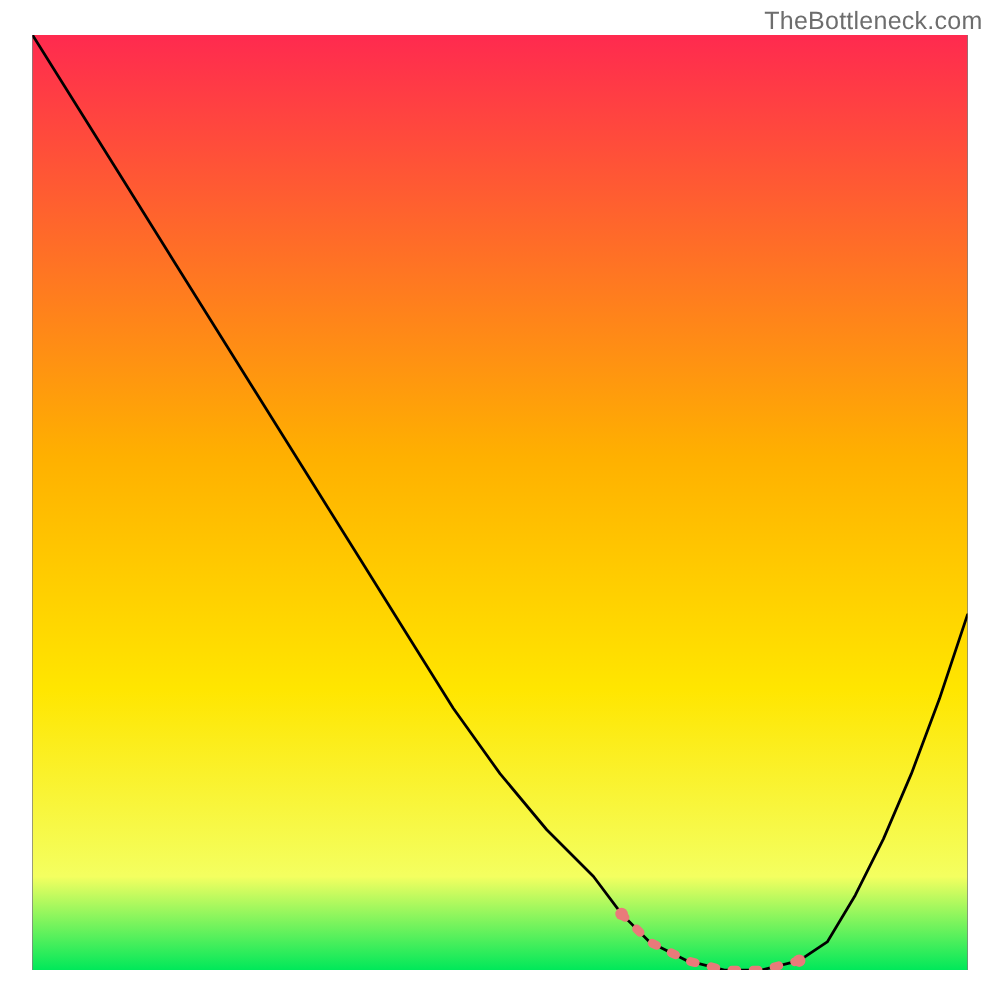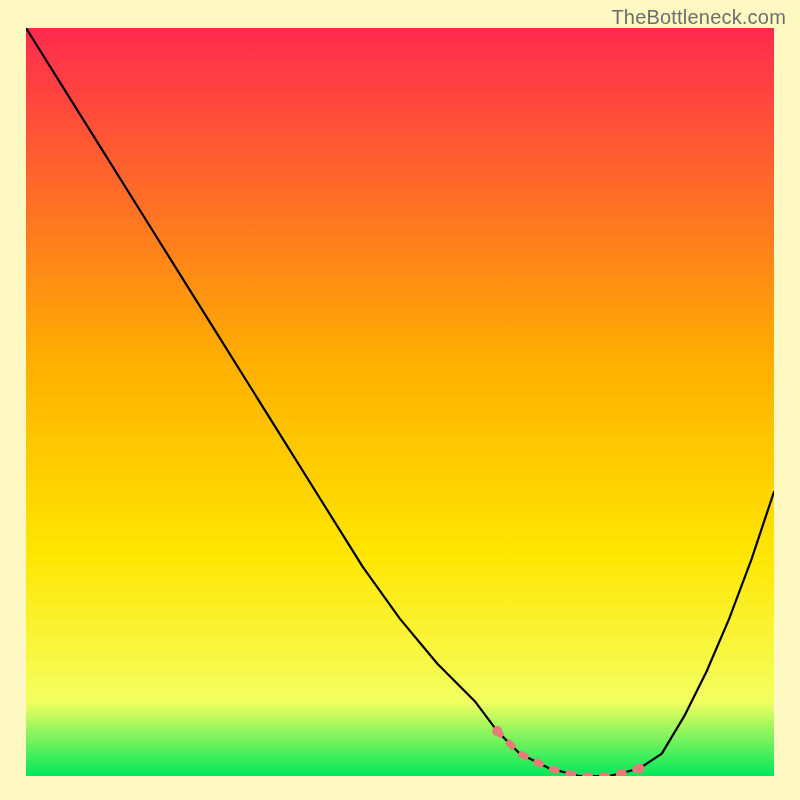--- a/index.html
+++ b/index.html
@@ -8,21 +8,21 @@
     width: 800px;
     height: 800px;
     background: #000;
     font-family: Arial, Helvetica, sans-serif;
     overflow: hidden;
   }
   .stage {
     position: relative;
     width: 800px;
     height: 800px;
-    background: #fef9c3;
+    background: #ffffff;
   }
   .watermark {
     position: absolute;
     top: 6px;
     right: 14px;
     color: #6d6d6d;
     font-size: 20px;
     font-weight: 500;
     letter-spacing: 0.2px;
     z-index: 5;

